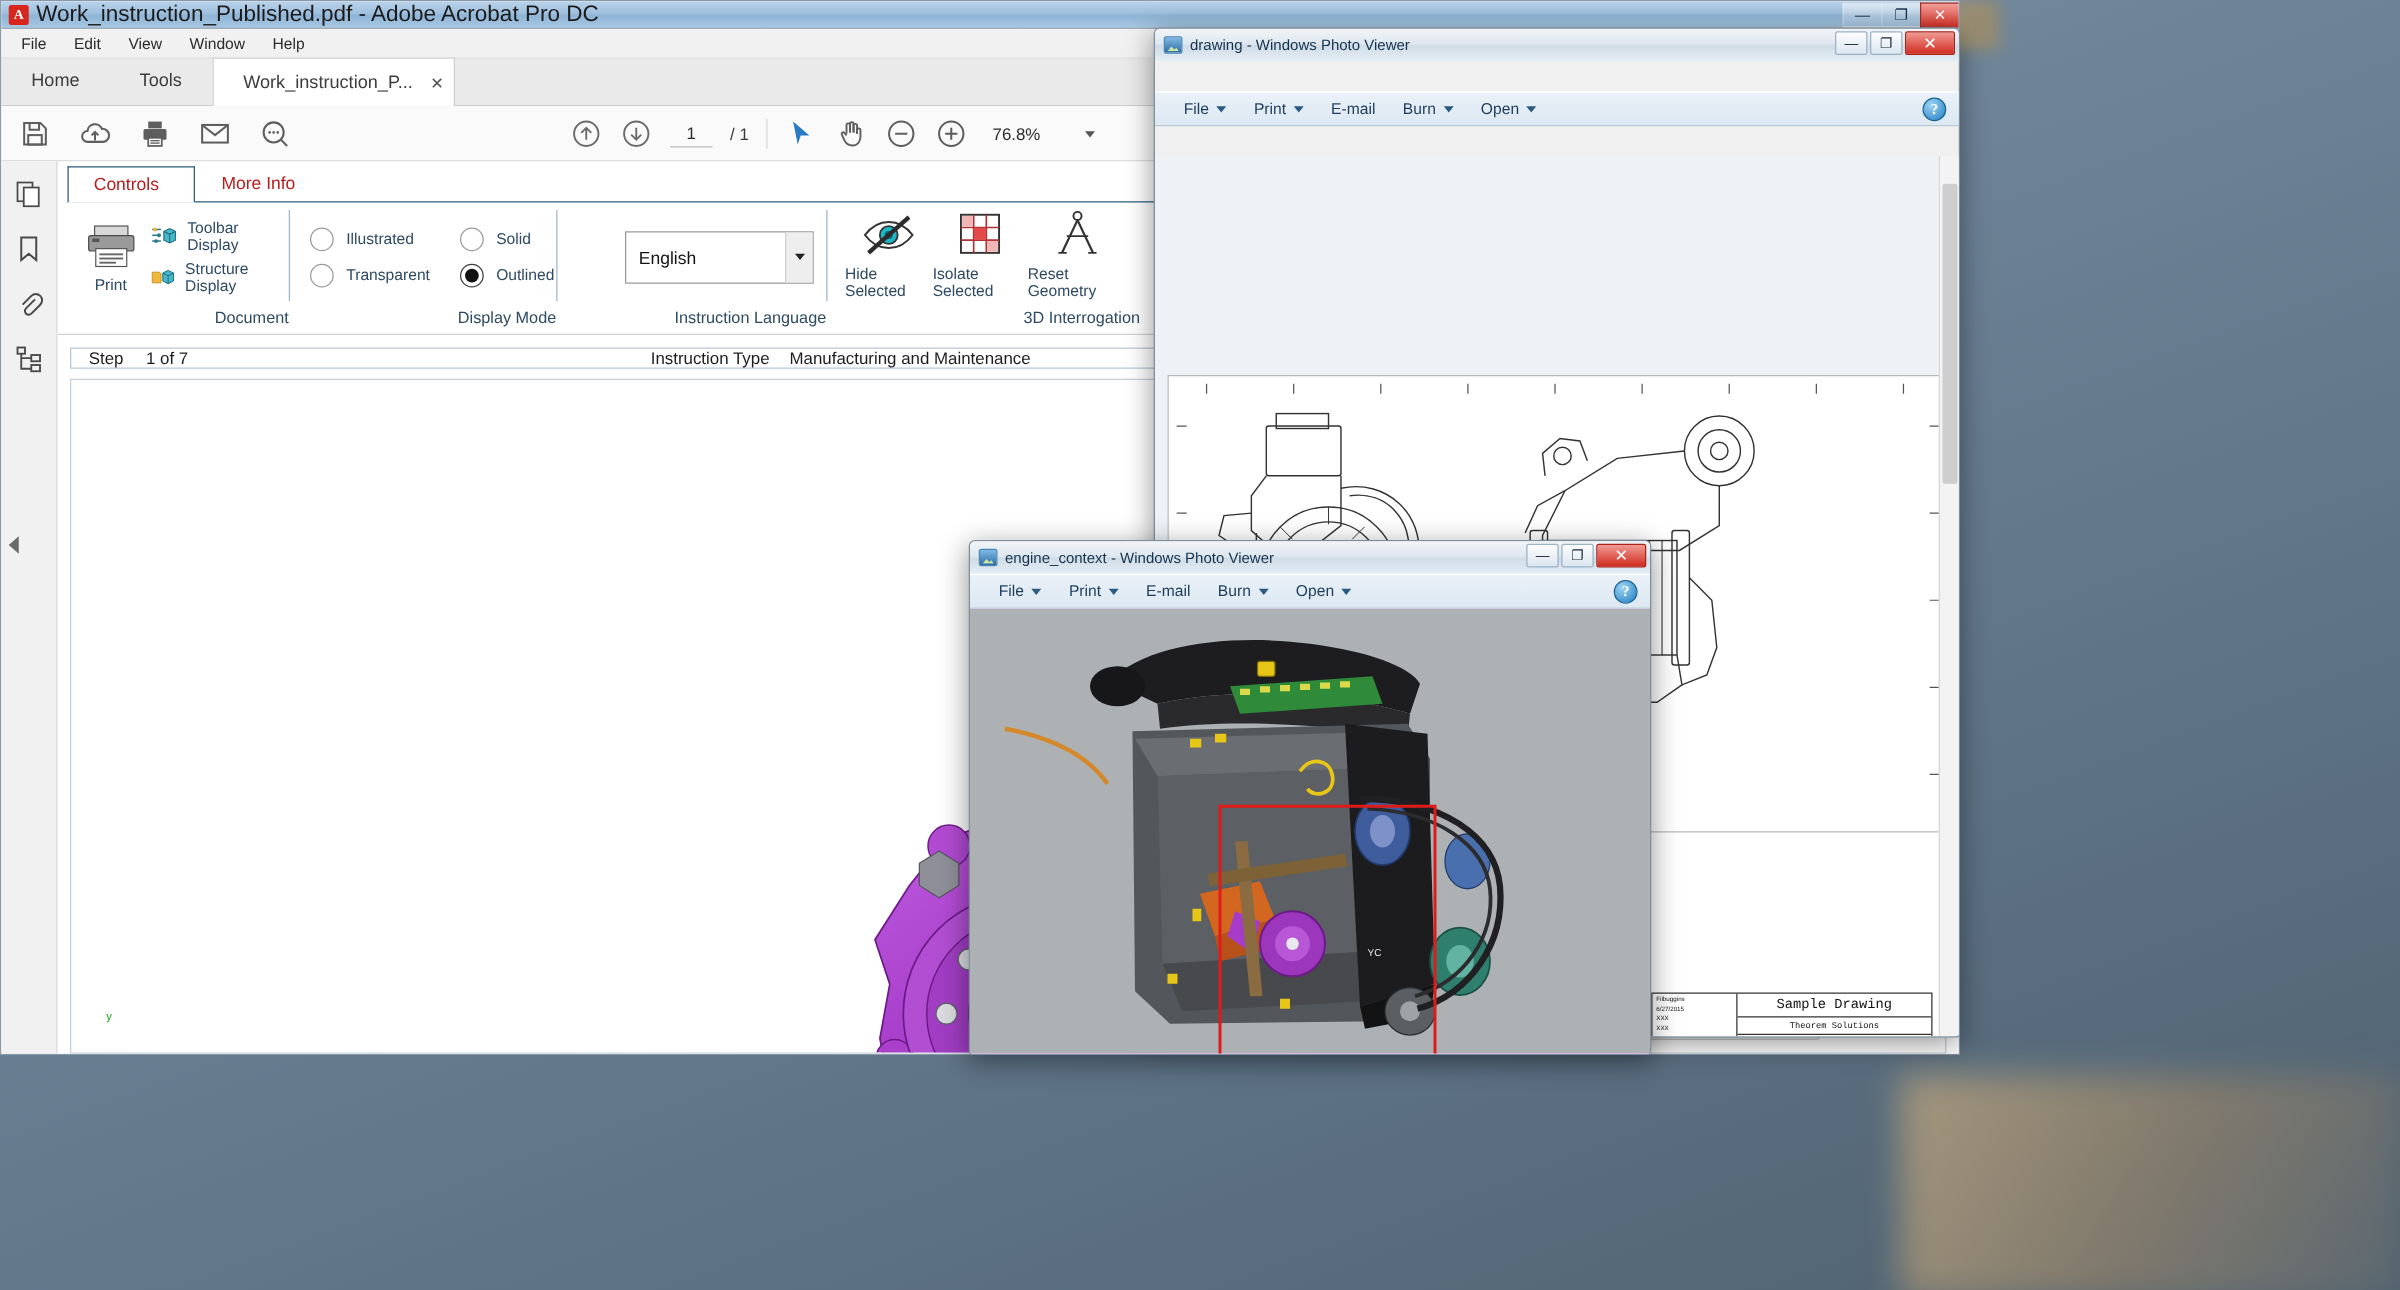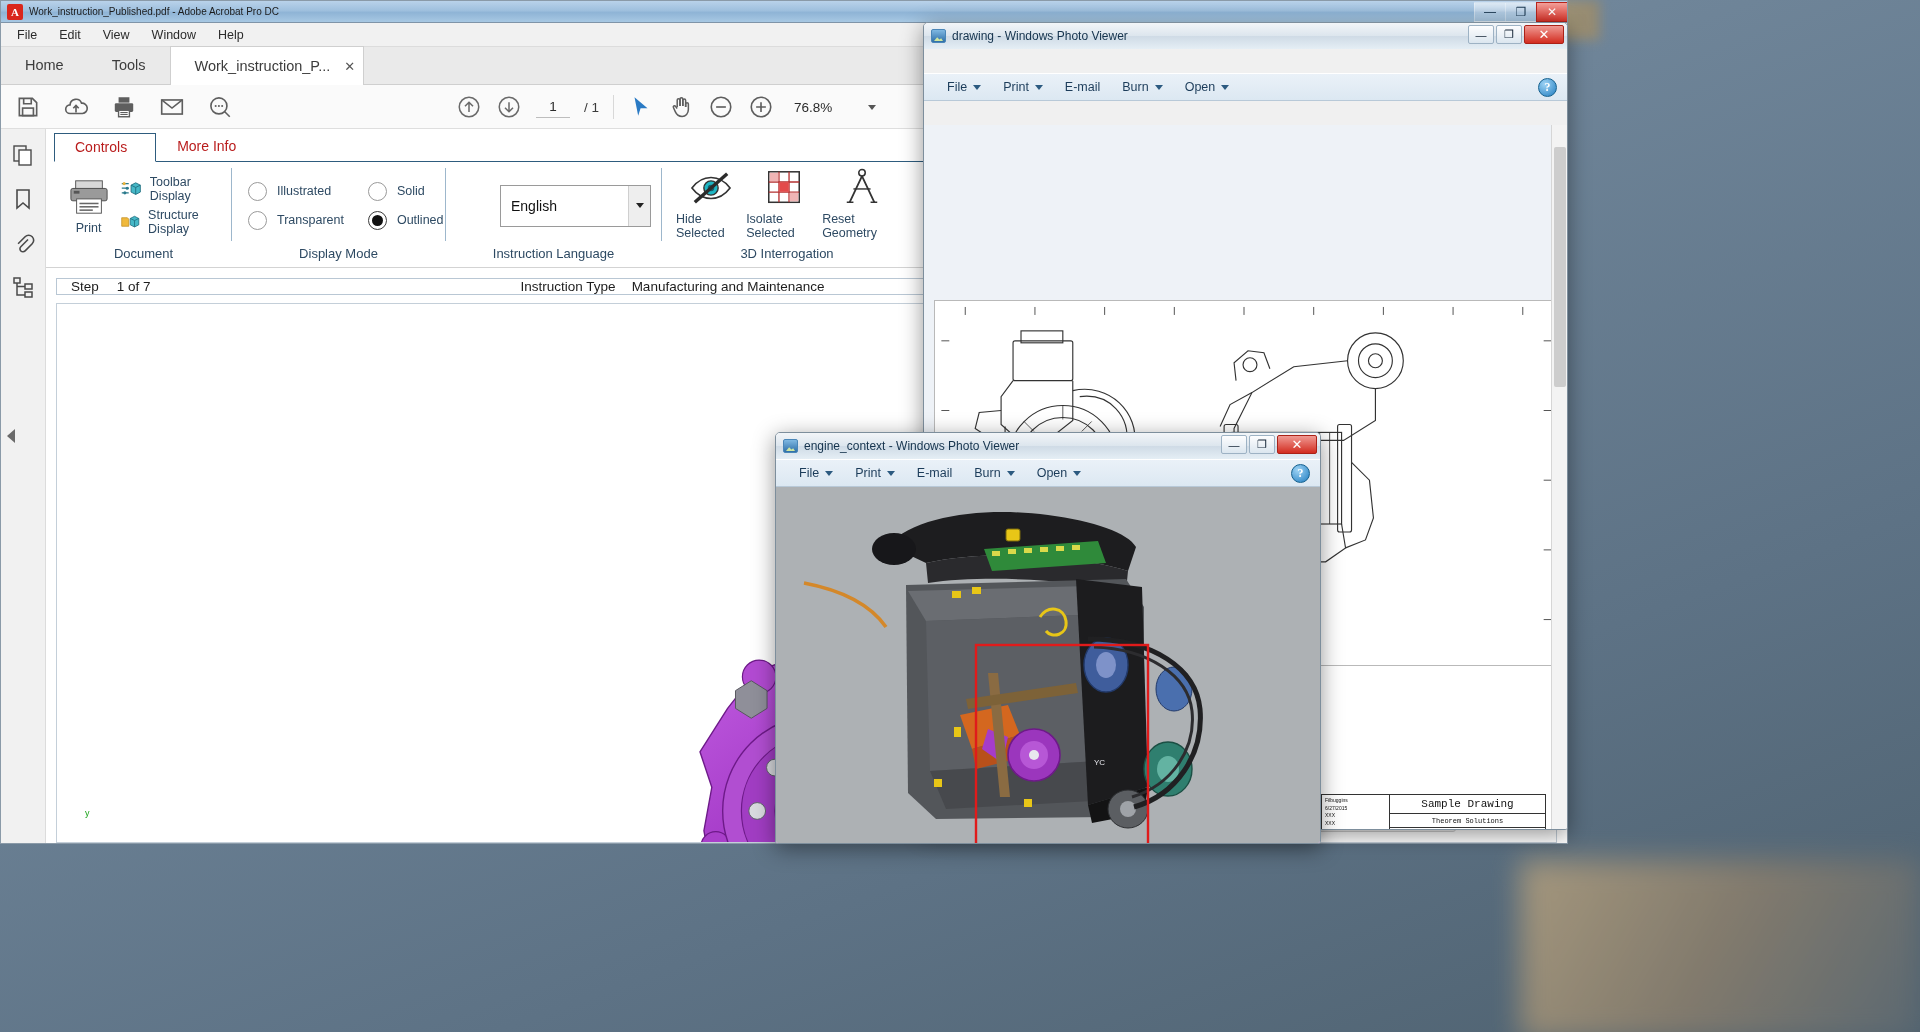--- a/index.html
+++ b/index.html
@@ -50,21 +50,21 @@
     position: relative; flex: 0 0 16px;
   }
   .acro-ico::after {
     content: "A";
     position: absolute; inset: 0;
     color: #fff; font-size: 11px; font-weight: bold;
     line-height: 16px; text-align: center;
     font-family: "Liberation Serif", serif;
   }
   .acro-title {
-    font-size: 10px; color: #1b1b1b; white-space: nowrap;
+    font-size: 18px; color: #1b1b1b; white-space: nowrap;
   }
   .win-btns { position: absolute; right: 0; top: 0; display: flex; height: 22px; }
   .win-btn {
     width: 31px; height: 20px; margin-top: 1px;
     display: flex; align-items: center; justify-content: center;
     font-size: 12px; color: #17344d;
     border: 1px solid rgba(255,255,255,.35);
     border-right: none;
     background: linear-gradient(180deg, rgba(255,255,255,.55), rgba(255,255,255,.08));
   }
@@ -155,21 +155,21 @@
   }
   .rb-tab.active {
     border: 1px solid #2e5c7e; border-bottom: 1px solid #fff;
     position: relative; top: 1px; background: #fff;
   }
   .rb-divline { height: 1px; background: #2e5c7e; margin-left: 8px; }
   .rb-groups { display: flex; height: 105px; padding-left: 10px; }
   .rb-group { display: flex; flex-direction: column; height: 105px; position: relative; }
   .rb-group-body { flex: 1 1 auto; display: flex; align-items: center; padding: 4px 10px 0 10px; }
   .rb-group-label {
-    text-align: center; font-size: 13px; color: #2e4a63;
+    text-align: right; font-size: 13px; color: #2e4a63;
     padding-bottom: 6px; border-top: 1px solid transparent;
   }
   .rb-sep { width: 1px; background: #9db7cc; margin: 6px 0 26px 0; }
 
   .big-btn { display: flex; flex-direction: column; align-items: center; width: 58px; }
   .big-btn .lbl { font-size: 12.5px; color: #2e4a63; margin-top: 4px; }
   .sm-row { display: flex; align-items: center; gap: 7px; margin: 5px 0; }
   .sm-row .lbl { font-size: 12.5px; color: #2e4a63; }
 
   .radio-col { display: flex; flex-direction: column; gap: 10px; }

